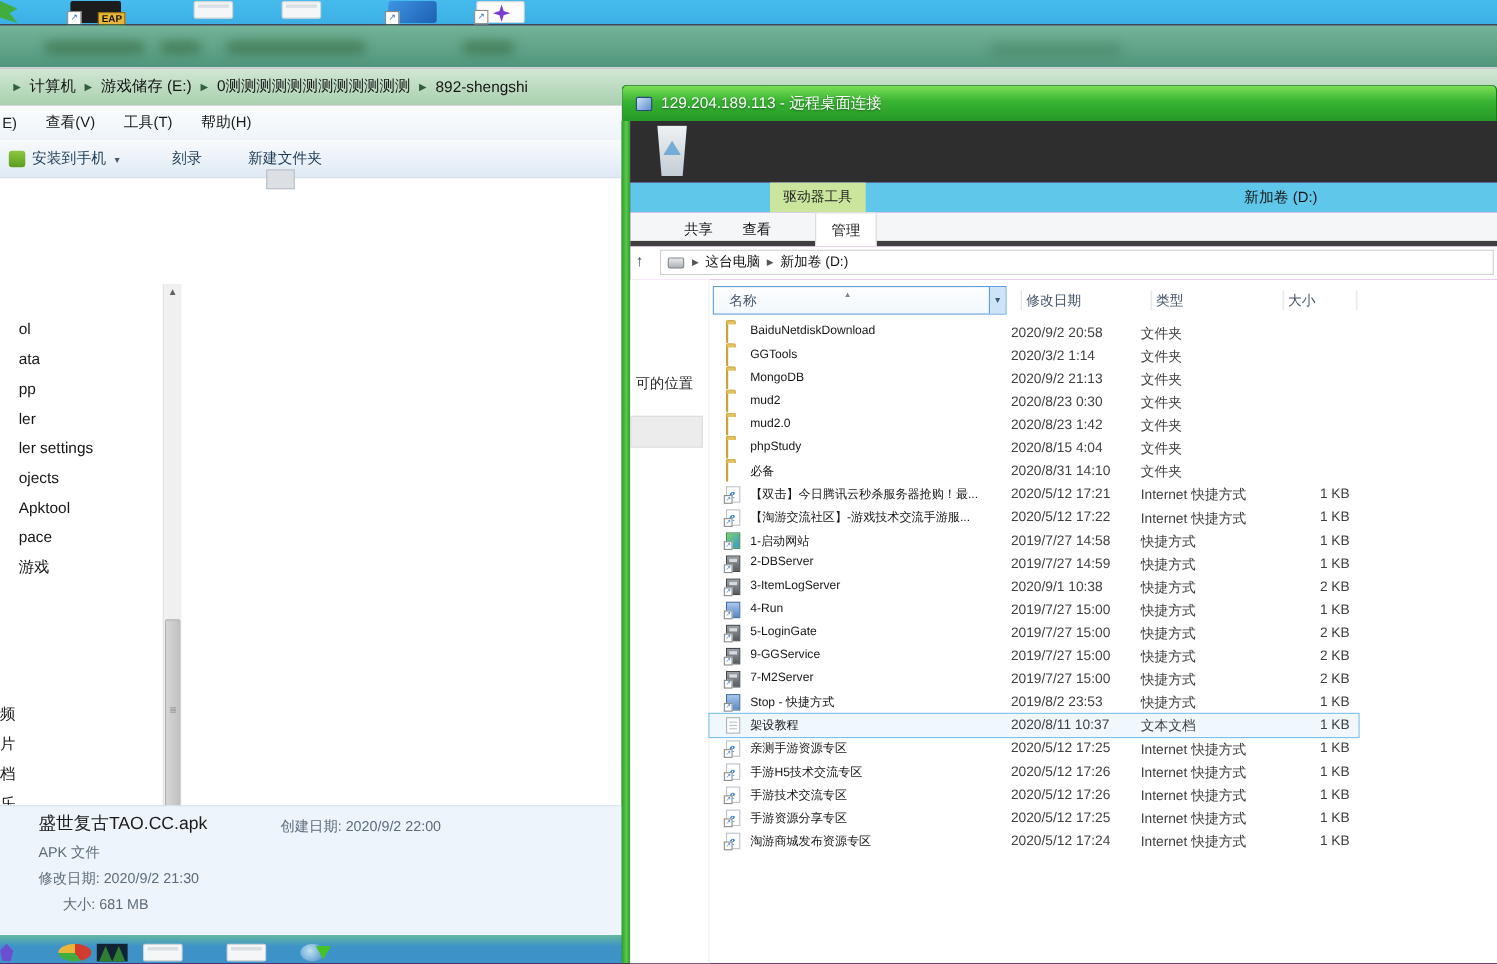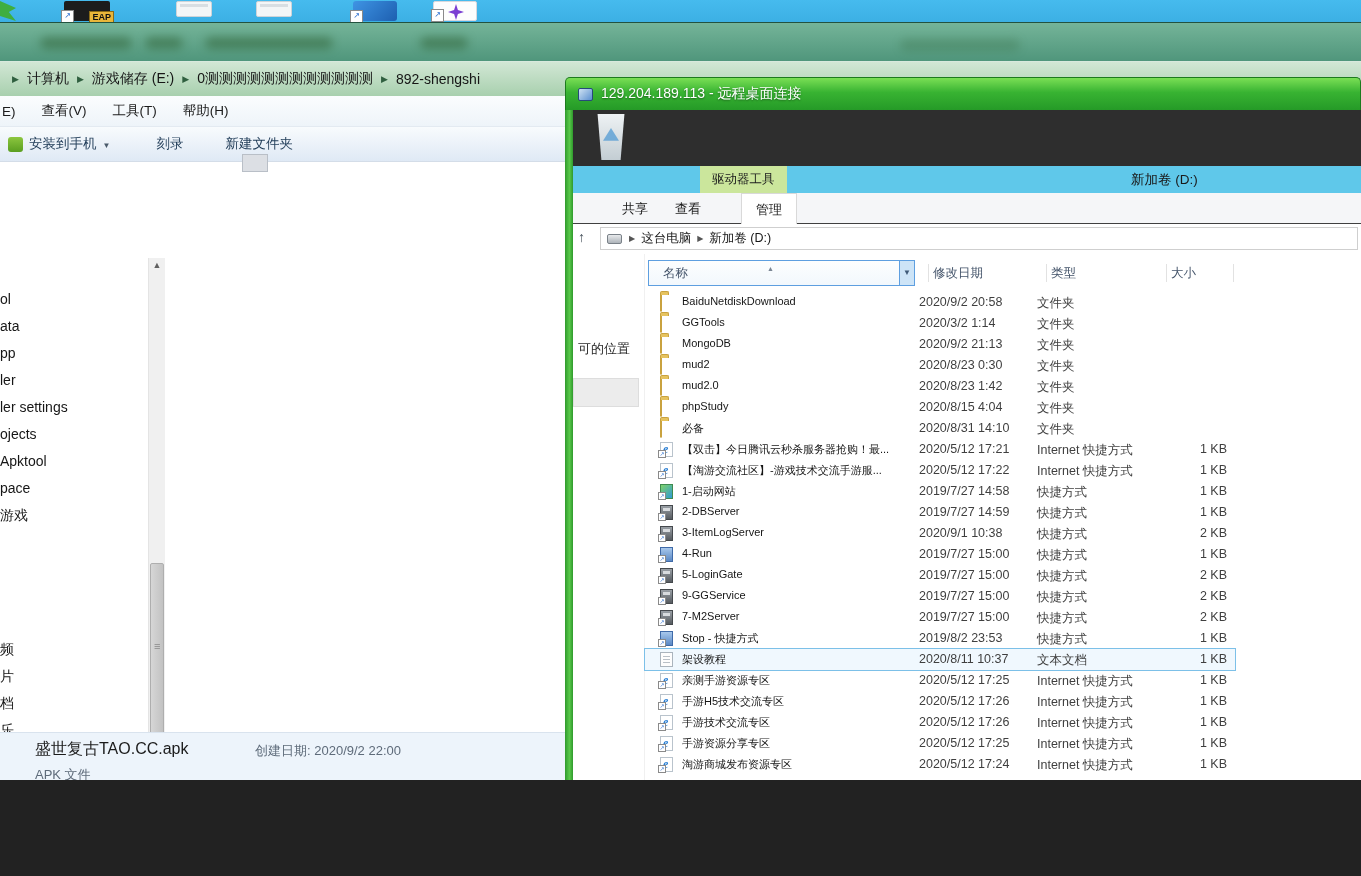--- a/index.html
+++ b/index.html
@@ -1,17 +1,17 @@
 <!DOCTYPE html>
 <html><head>
 <meta charset="utf-8">
 <style>
   html,body{margin:0;padding:0;background:#222;}
   *{box-sizing:border-box;font-family:"Liberation Sans","DejaVu Sans",sans-serif;}
-  .screen{position:relative;width:1361px;height:780px;overflow:hidden;background:#a21caf;}
+  .screen{position:relative;width:1361px;height:876px;overflow:hidden;background:#a21caf;}
 
   
   .sky-top{position:absolute;left:0;top:0;width:1361px;height:22px;background:linear-gradient(180deg,#46bbee,#3cb0e4);}
   .dicon{position:absolute;top:1px;}
   .green-arrow-icon{left:0;width:16px;height:20px;background:#3fae3f;clip-path:polygon(0 0,100% 35%,55% 55%,100% 100%,0 75%);}
   .eap-shortcut-icon{left:64px;width:46px;height:20px;background:#1c1c1c;border-radius:2px;position:absolute;}
   .eap-shortcut-icon::before{content:"↗";position:absolute;left:-3px;bottom:-2px;width:11px;height:11px;background:#fff;border:1px solid #8a8a8a;color:#2b6fd0;font-size:8px;line-height:9px;text-align:center;}
   .eap-tag{position:absolute;right:-4px;bottom:-3px;background:#e9b63a;border:1px solid #8a6b16;color:#111;font-size:9px;font-weight:bold;padding:0 2px;line-height:11px;}
   .window-icon{width:36px;height:16px;background:#f4f6f7;border:1px solid #cfd4d8;border-radius:2px;}
   .window-icon::before{content:"";display:block;margin:2px 3px 0;height:3px;background:#d9dee2;}
@@ -45,21 +45,21 @@
   .menu-item{font-size:13.5px;color:#1b1b1b;white-space:nowrap;}
   .cmd-bar{position:relative;height:35px;background:linear-gradient(#f8fbfd,#dfe9f5);border-bottom:1px solid #d4dde8;display:flex;align-items:center;font-size:13.5px;color:#1f3b57;}
   .android-icon{width:15px;height:15px;margin:0 6px 0 8px;background:linear-gradient(#8cc63f,#5a9e20);border-radius:3px;}
   .cmd-caret{font-size:8px;color:#4a5a6a;margin:2px 0 0 6px;}
   .cmd-item{margin-left:46px;white-space:nowrap;}
   .cmd-item2{margin-left:42px;white-space:nowrap;}
   .gray-artifact{position:absolute;left:408px;top:154px;width:26px;height:18px;background:#dcdfe4;border:1px solid #b9bfc7;}
 
   .side-pane{position:absolute;left:0;top:162px;width:148px;height:570px;background:#fff;}
   .side-item{font-size:14px;color:#161616;height:27px;line-height:27px;white-space:nowrap;overflow:hidden;}
-  .side-upper{position:absolute;left:0;top:28px;width:100%;}
+  .side-upper{position:absolute;left:0;top:28px;width:100%;padding-left:17px;}
   .side-lower{position:absolute;left:0;top:378px;width:100%;}
   .side-lower .side-item{height:27px;}
   .side-divider{position:absolute;left:0;top:528px;width:146px;border-top:1px solid #ececec;}
   .vscroll{position:absolute;left:148px;top:162px;width:17px;height:570px;background:#f0f0f0;border-left:1px solid #e4e4e4;}
   .varrow{position:absolute;left:3px;width:10px;height:10px;color:#606060;font-size:9px;line-height:10px;text-align:center;}
   .vthumb{position:absolute;left:1px;top:305px;width:14px;height:175px;background:linear-gradient(90deg,#d6d6d6,#c2c2c2);border:1px solid #aeaeae;border-radius:2px;}
   .vthumb::after{content:"≡";position:absolute;left:3px;top:76px;color:#8a8a8a;font-size:11px;}
 
   .file-area{position:absolute;left:166px;top:162px;width:399px;height:570px;background:#fff;border-left:1px solid #f0f0f0;}
   .apk-item{position:absolute;left:21px;top:9px;width:96px;height:121px;background:#f0f7fd;border:1px solid #cfe4f3;border-radius:3px;text-align:center;}
@@ -82,21 +82,21 @@
   .r-title{position:absolute;left:0;top:0;width:796px;height:33px;background:linear-gradient(180deg,#7adf55,#38b332 45%,#259a27);border:1px solid #1c7a1e;border-bottom:none;border-radius:5px 5px 0 0;display:flex;align-items:center;}
   .rdp-icon{width:15px;height:13px;margin:0 8px 0 12px;background:linear-gradient(135deg,#cfe2f2,#5a8fd0);border:1px solid #274a7a;border-radius:2px;}
   .r-title-text{font-size:14px;color:#fff;text-shadow:0 1px 2px rgba(0,0,0,.45);white-space:nowrap;}
   .r-leftborder{position:absolute;left:0;top:33px;width:8px;height:766px;background:linear-gradient(90deg,#2f9a2c,#59c94a 55%,#2f9a2c);}
   .r-desktop{position:absolute;left:8px;top:33px;width:788px;height:56px;background:#2e2e2e;}
   .recycle-icon{position:absolute;left:22px;top:4px;width:32px;height:46px;background:linear-gradient(180deg,#eef2f4,#c3cdd3);clip-path:polygon(8% 0,92% 0,80% 100%,20% 100%);}
   .recycle-icon::after{content:"";position:absolute;left:8px;top:14px;width:16px;height:16px;background:#5a9fd4;clip-path:polygon(50% 0,100% 80%,0 80%);opacity:.8;}
   .r-ribbon-cap{position:absolute;left:8px;top:89px;width:788px;height:27px;background:#5fc8ea;}
   .context-tab{position:absolute;left:127px;top:0;height:27px;padding:0 12px;background:#cbe69c;font-size:12.5px;color:#1c1c1c;line-height:27px;}
   .r-caption{position:absolute;left:558px;top:0;height:27px;font-size:13.5px;color:#1a1a1a;line-height:27px;white-space:nowrap;}
-  .r-tabs{position:absolute;left:8px;top:116px;width:788px;height:31px;background:#f5f6f8;border-bottom:1px solid #404040;}
+  .r-tabs{position:absolute;left:8px;top:116px;width:788px;height:31px;background:#f5f6f8;border-bottom:5px solid #404040;}
   .rtab{position:absolute;top:0;height:31px;padding:0 14px;font-size:13px;color:#1c1c1c;line-height:31px;}
   .rtab.active{background:#fff;border:1px solid #d9d9d9;border-bottom:none;margin-left:27px;}
   .r-addr{position:absolute;left:8px;top:147px;width:788px;height:30px;background:#fff;}
   .up-arrow-icon{position:absolute;left:5px;top:5px;font-size:14px;color:#3f4a55;}
   .addr-box{position:absolute;left:27px;top:3px;width:758px;height:23px;background:#fff;border:1px solid #cfcfcf;display:flex;align-items:center;overflow:hidden;}
   .drive-icon{width:15px;height:10px;margin:0 4px 0 6px;background:linear-gradient(#e8eaec,#aeb4ba);border:1px solid #7a8188;border-radius:2px;}
   .addr-box .crumb{font-size:12.5px;margin:0 3px;}
   .addr-box .crumb-sep{font-size:8px;color:#555;margin:0 3px;}
   .r-main{position:absolute;left:8px;top:177px;width:788px;height:622px;background:#fff;}
   .r-nav{position:absolute;left:0;top:0;width:72px;height:622px;background:#fff;border-right:1px solid #f0f0f0;}

